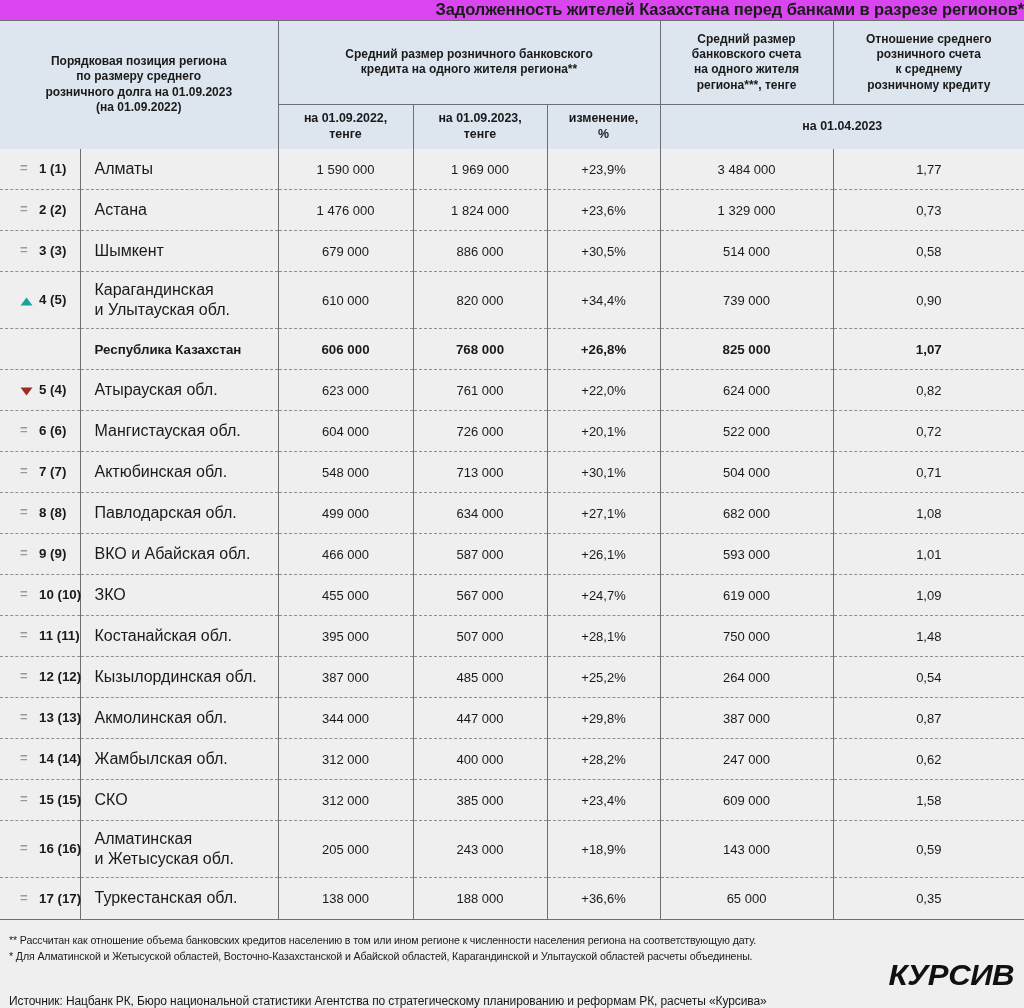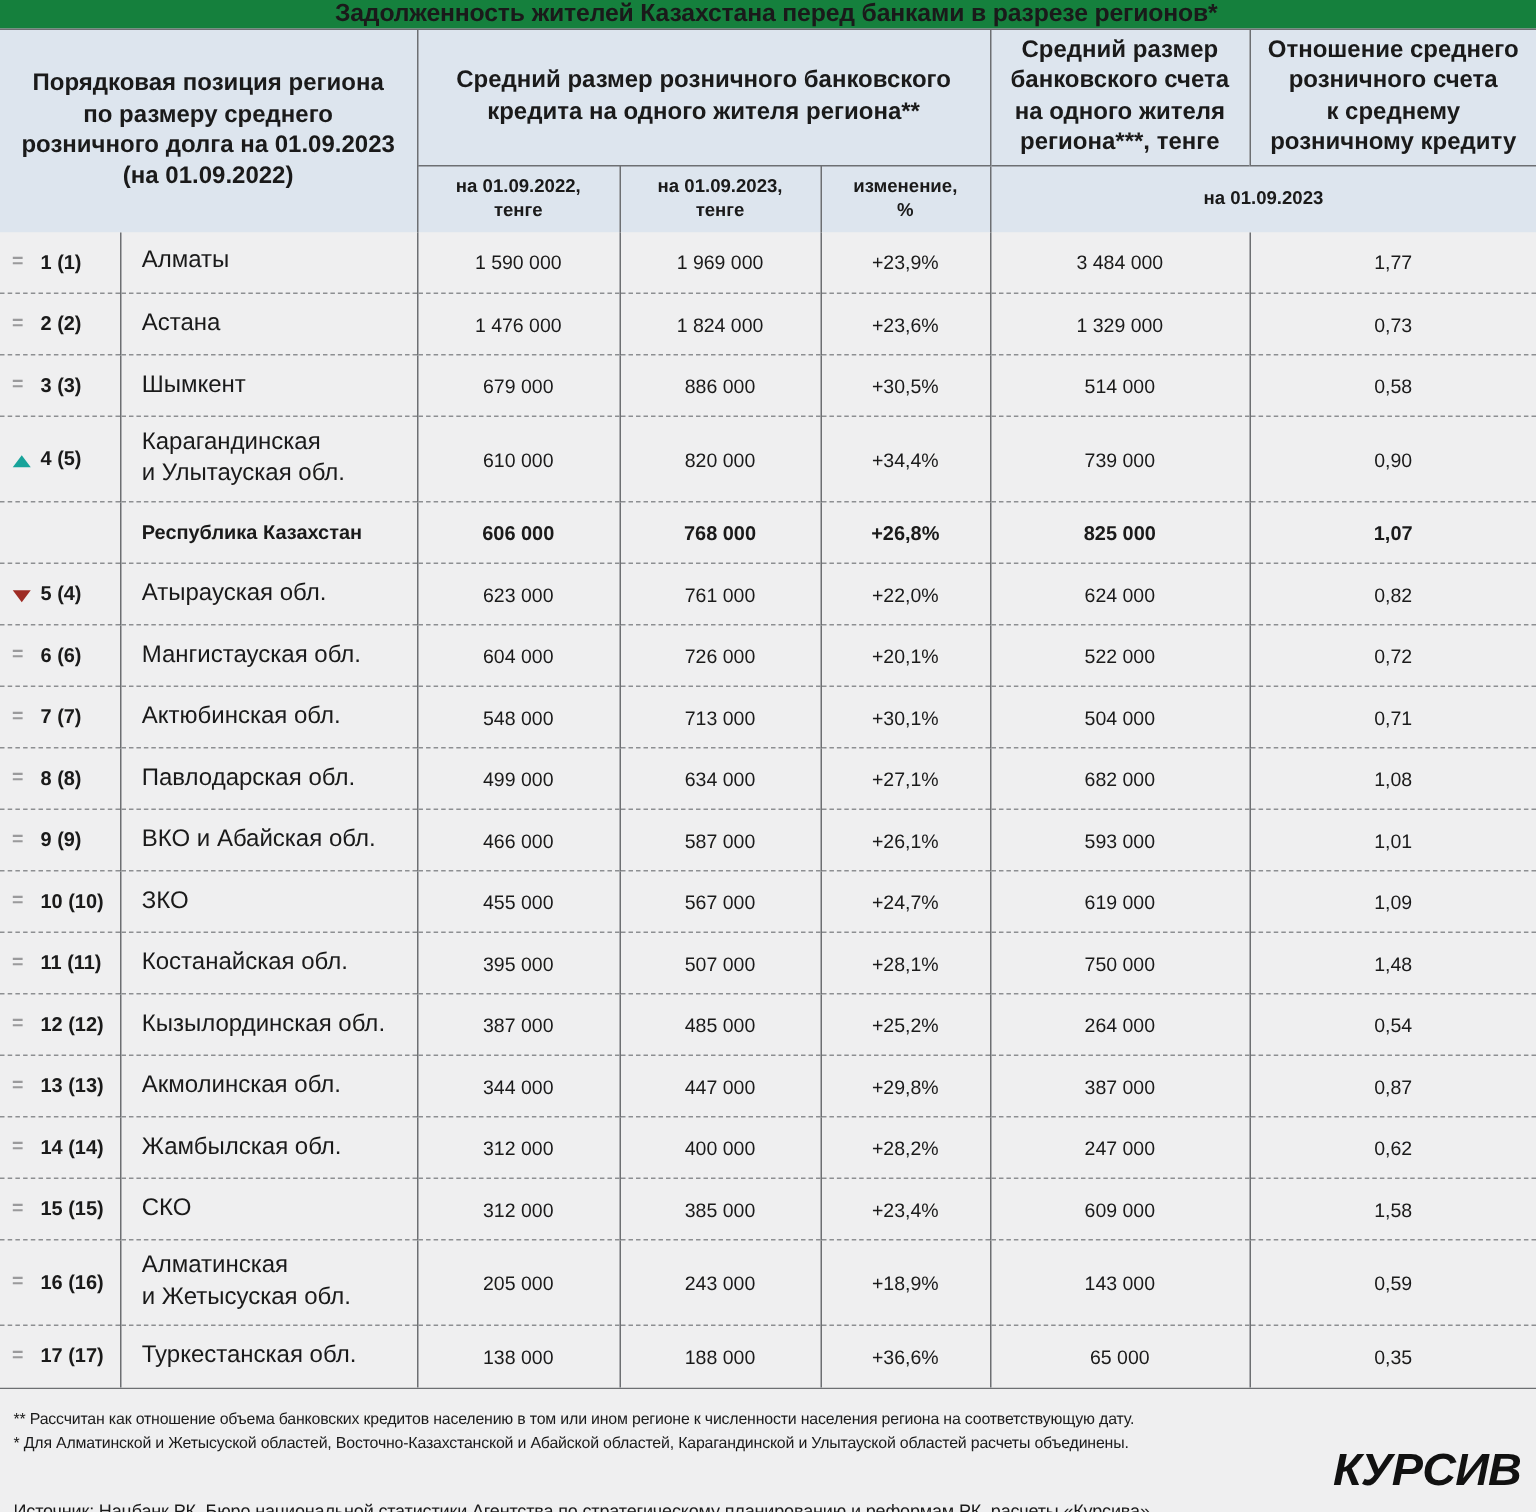--- a/index.html
+++ b/index.html
@@ -18,22 +18,22 @@
     background: #efeff0;
     display: flex;
     flex-direction: column;
   }
 
   
   .title-bar {
     height: 36px;
     display: flex;
     align-items: center;
-    justify-content: center;
-    background: #15803d;
+    justify-content: flex-end;
+    background: #d946ef;
     padding-left: 11px;
   }
   .title-bar h1 {
     font-size: 16.5px;
     font-weight: bold;
     letter-spacing: -0.1px;
     white-space: nowrap;
   }
 
   
@@ -50,21 +50,21 @@
   table.grid col.c-region { width: 198px; }
   table.grid col.c-2022   { width: 135px; }
   table.grid col.c-2023   { width: 134px; }
   table.grid col.c-chg    { width: 113px; }
   table.grid col.c-acct   { width: 173px; }
   table.grid col.c-ratio  { width: 191px; }
 
   
   thead th {
     background: #dde5ee;
-    font-size: 16px;
+    font-size: 12px;
     font-weight: bold;
     line-height: 1.28;
     text-align: center;
     padding: 4px 6px;
     vertical-align: middle;
     border-left: 1px solid #6d6f72;
     border-right: 1px solid #6d6f72;
   }
   thead th.no-l { border-left: none; }
   thead th.no-r { border-right: none; }
@@ -90,21 +90,21 @@
   tbody td.edge-l { border-left: none; }
   tbody td.edge-r { border-right: none; }
   tbody tr td { height: 41px; }
   tbody tr.two-line td { height: 57px; }
   tbody tr.last td { border-bottom: none; }
 
   td.rank {
     text-align: left;
     font-weight: bold;
     font-size: 13.3px;
-    padding-left: 8px;
+    padding-left: 20px;
     border-left: none;
     white-space: nowrap;
   }
   td.region {
     text-align: left;
     font-size: 16px;
     padding-left: 14px;
     line-height: 1.3;
   }
   td.num { text-align: center; font-size: 13px; }
@@ -217,21 +217,21 @@
             <div>тенге</div>
           </th>
           <th>
             <div>на 01.09.2023,</div>
             <div>тенге</div>
           </th>
           <th>
             <div>изменение,</div>
             <div>%</div>
           </th>
-          <th class="no-r" colspan="2">на 01.09.2023</th>
+          <th class="no-r" colspan="2">на 01.04.2023</th>
         </tr>
       </thead>
       <tbody id="tbody">
           <tr>
             <td class="rank edge-l"><span class="mark eq">=</span><span>1 (1)</span></td>
             <td class="region">
               <div>Алматы</div>
             </td>
             <td class="num ">1 590 000</td>
             <td class="num ">1 969 000</td>

